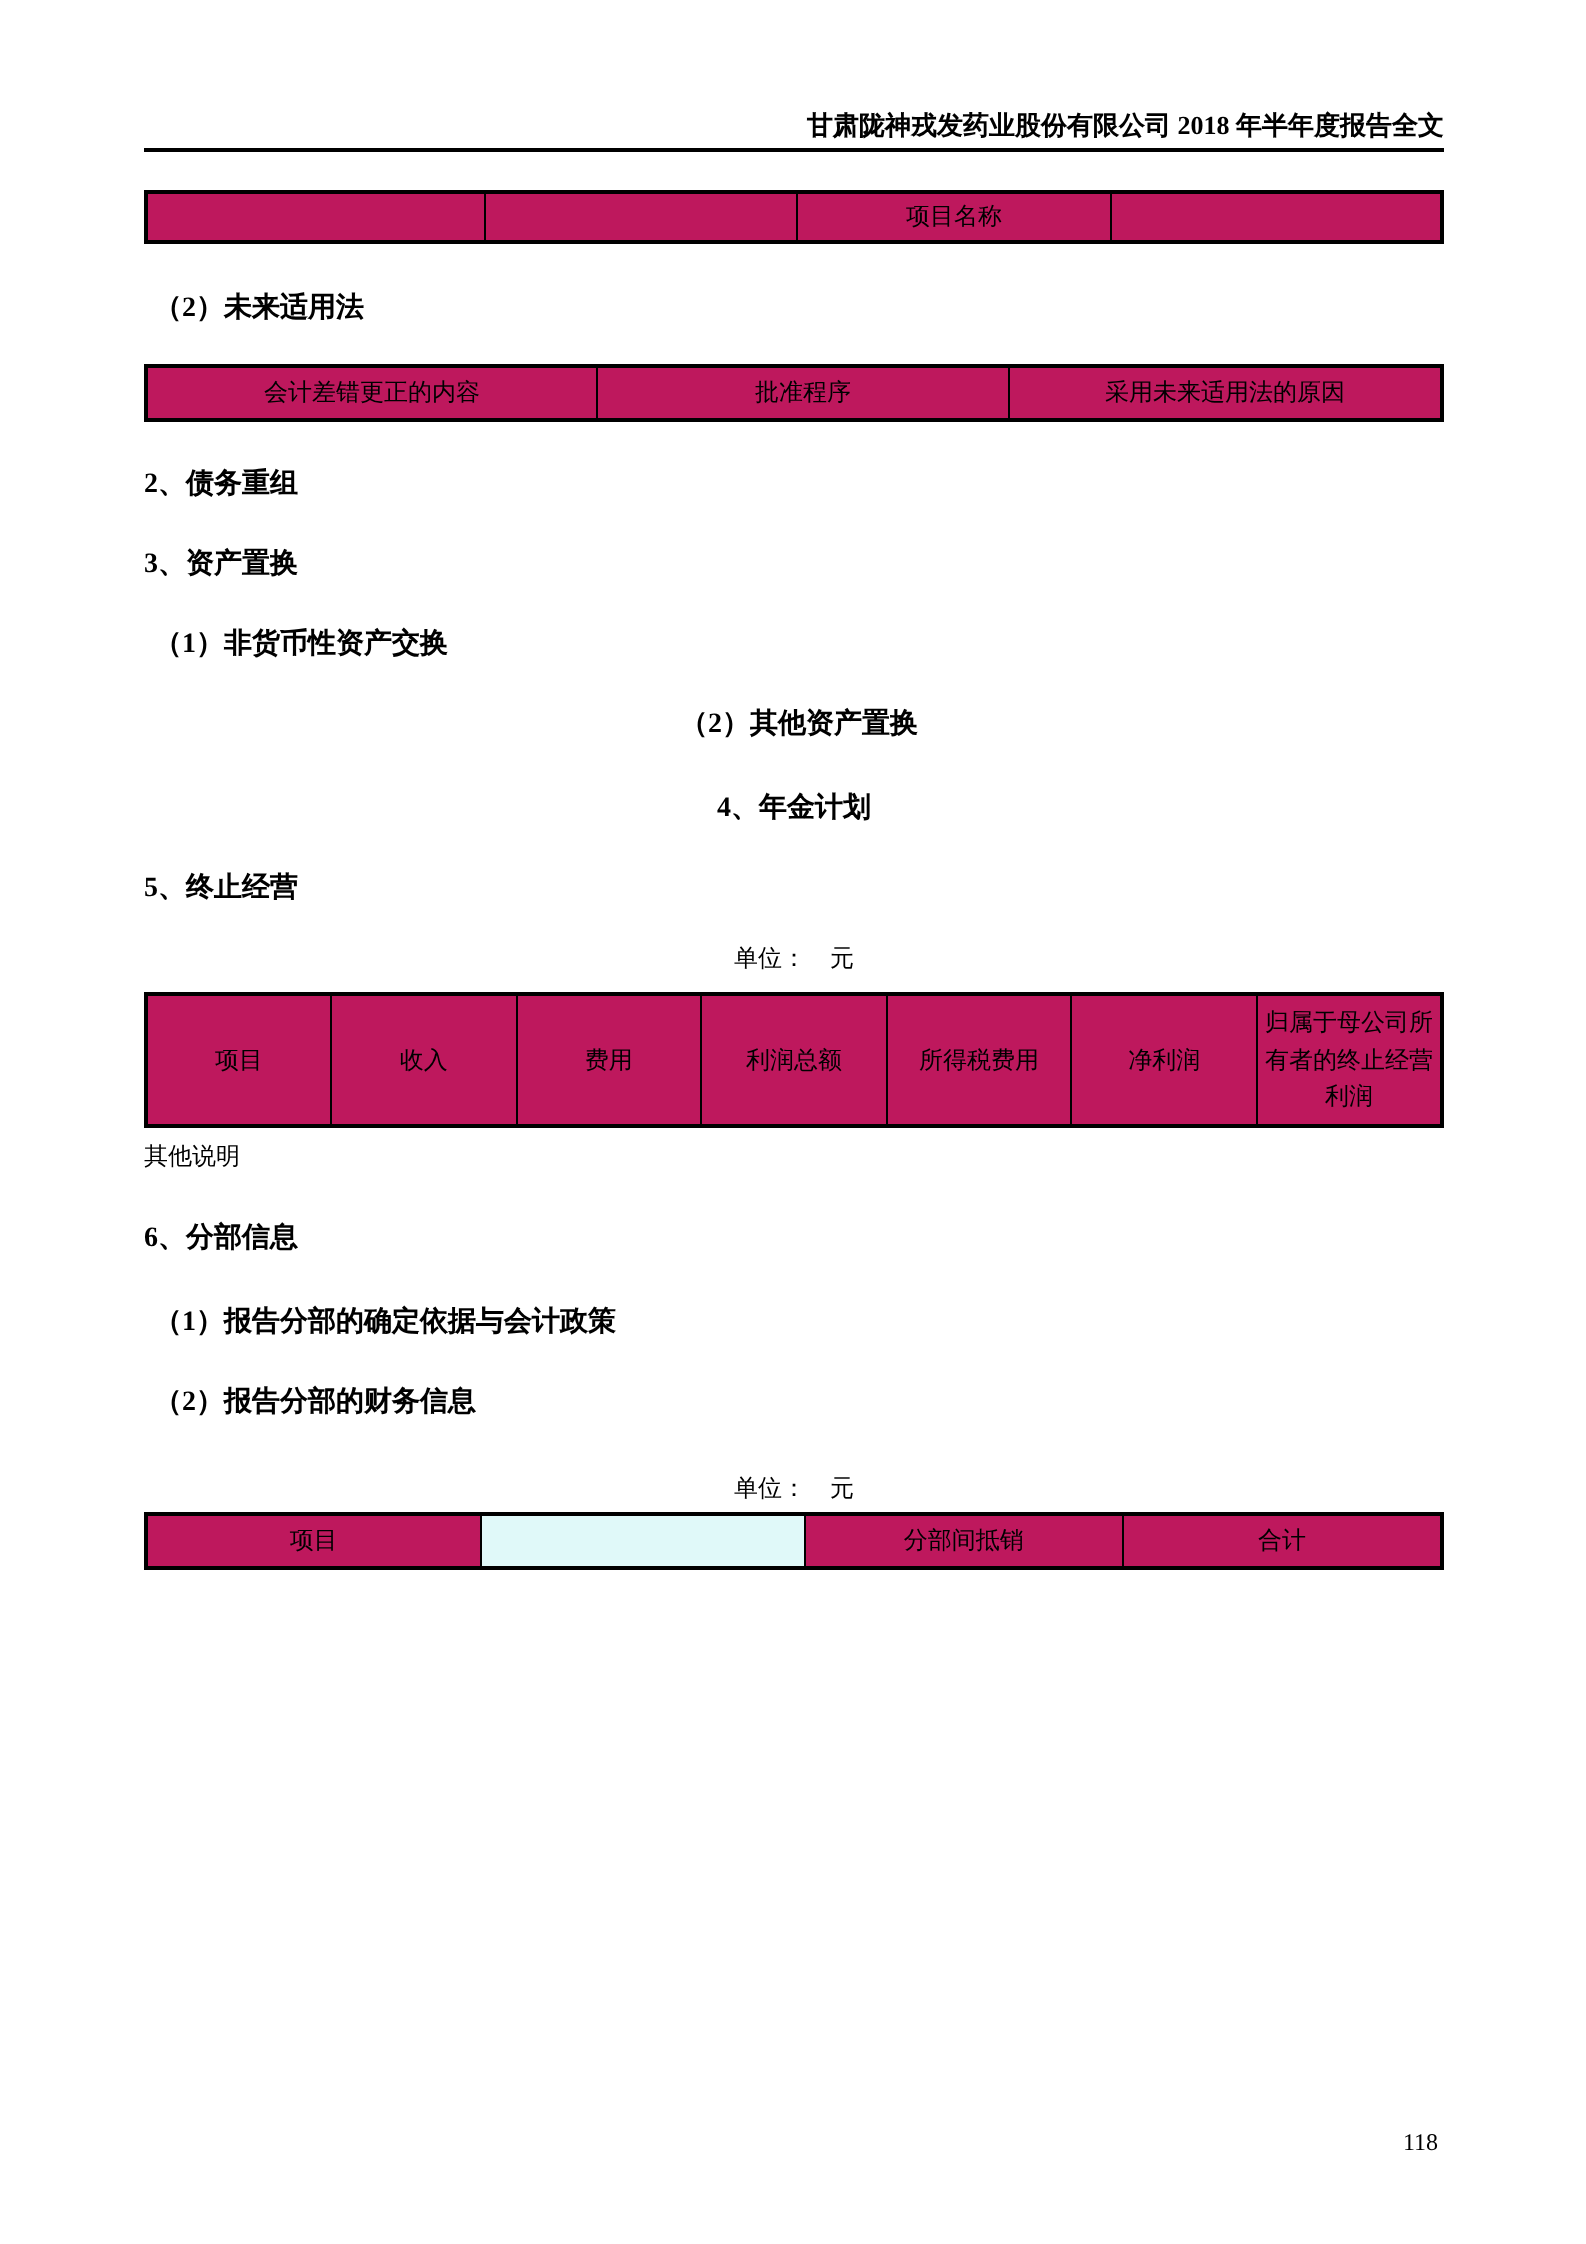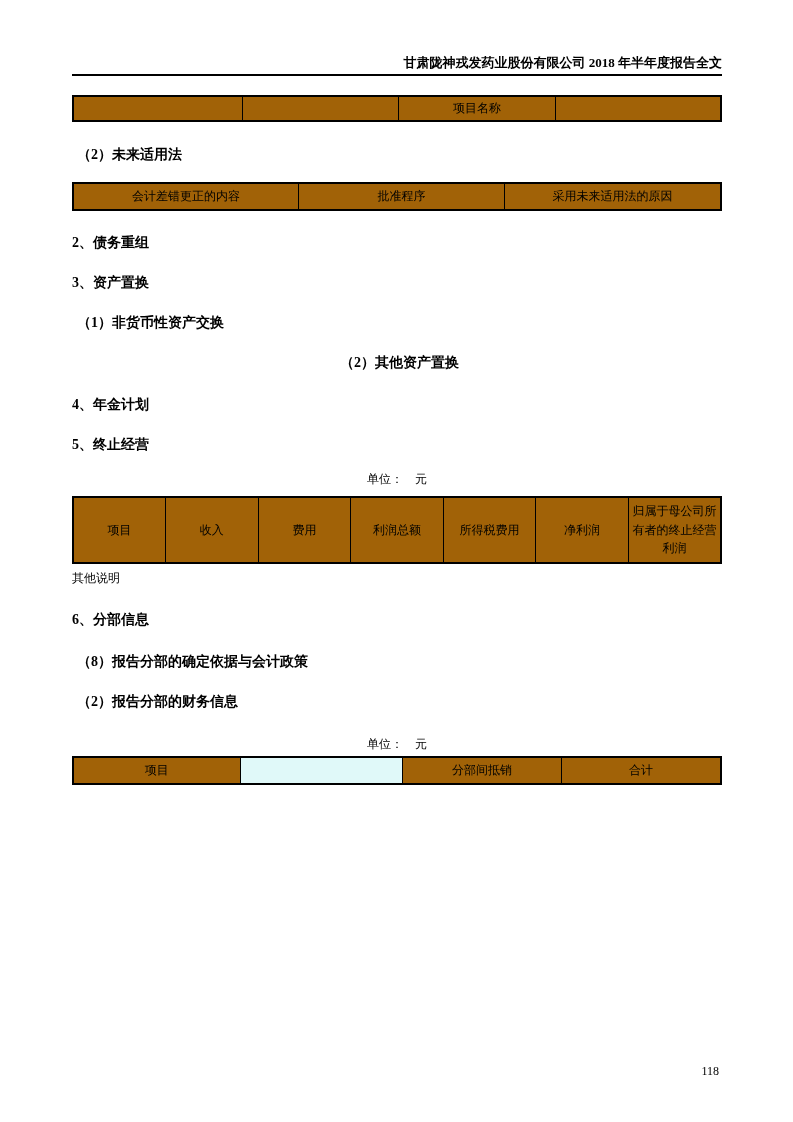--- a/index.html
+++ b/index.html
@@ -25,21 +25,21 @@
     font-weight: bold;
   }
   table {
     width: 100%;
     border-collapse: collapse;
     table-layout: fixed;
     border: 2px solid #000000;
   }
   td {
     border: 1px solid #000000;
-    background: #a16207;
+    background: #be185d;
     font-size: 12px;
     line-height: 1.55;
     text-align: center;
     vertical-align: middle;
     padding: 0 3px;
     overflow: hidden;
   }
   td.cell-highlight { background: #e0f9f9; }
   .t-item-name { margin-top: 19px; }
   .t-item-name td { height: 23px; }
@@ -53,21 +53,21 @@
     font-size: 14px;
     line-height: 18px;
     font-weight: bold;
     margin: 0;
   }
   .h-future { margin-top: 24px; }
   .h-debt { margin-top: 23px; }
   .h-asset { margin-top: 22px; }
   .h-nonmon { margin-top: 22px; }
   .h-otherswap { margin-top: 22px; text-align: center; }
-  .h-annuity { margin-top: 24px; }
+  .h-annuity { margin-top: 24px; text-align: center; }
   .h-discont { margin-top: 22px; }
   .h-segment { margin-top: 25px; }
   .h-segbasis { margin-top: 24px; }
   .h-segfin { margin-top: 22px; }
   .indent { padding-left: 5px; }
   .unit-note {
     font-size: 12px;
     line-height: 15px;
     text-align: center;
   }
@@ -162,21 +162,21 @@
       <td>净利润</td>
       <td>归属于母公司所有者的终止经营利润</td>
     </tr>
   </tbody>
     </table>
 
   <div class="plain-note">其他说明</div>
 
   <div class="heading h-segment">6、分部信息</div>
 
-  <div class="heading h-segbasis indent">（8）报告分部的确定依据与会计政策</div>
+  <div class="heading h-segbasis indent">（1）报告分部的确定依据与会计政策</div>
 
   <div class="heading h-segfin indent">（2）报告分部的财务信息</div>
 
   <div class="unit-note second">单位：　元</div>
 
   <table class="t-segment">
     <colgroup>
         <col style="width:25.8%">
         <col style="width:25.0%">
         <col style="width:24.6%">

